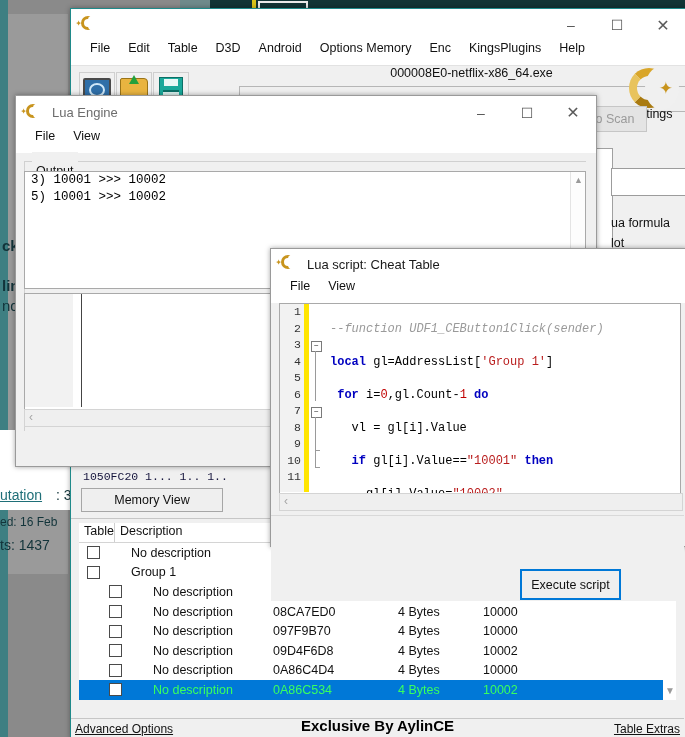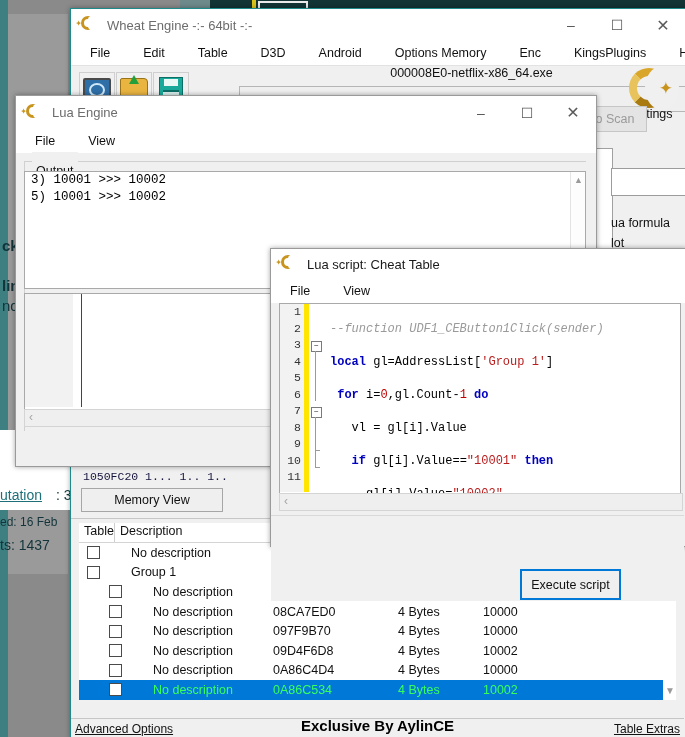--- a/index.html
+++ b/index.html
@@ -31,21 +31,21 @@
   .moon{position:relative;width:16px;height:16px;}
   .moon:before{content:"";position:absolute;left:0;top:0;width:14px;height:14px;border-radius:50%;
      border:3px solid #c8941d;box-sizing:border-box;}
   .moon:after{content:"";position:absolute;left:6px;top:-1px;width:13px;height:16px;background:#ffffff;border-radius:50%;}
   .moon .star{position:absolute;right:-1px;top:4px;color:#c8941d;font-size:8px;z-index:3;line-height:8px;}
   .title-text{font-size:13px;color:#6d6d6d;white-space:nowrap;}
   .title-text.dark{color:#1a1a1a;}
   .wbtns{margin-left:auto;display:flex;height:32px;}
   .wbtn{width:46px;height:32px;display:flex;align-items:center;justify-content:center;color:#5a5a5a;font-size:14px;}
   .wbtn.close{font-size:16px;}
-  .menubar{height:24px;display:flex;align-items:center;background:#ffffff;padding-left:10px;gap:15px;}
+  .menubar{height:24px;display:flex;background:#ffffff;padding-left:10px;gap:0;}
   .menu-item{font-size:12.5px;color:#111;padding:0 9px;white-space:nowrap;}
 
   
   #wheat{left:70px;top:8px;width:615px;height:729px;border:1px solid #1f8a8a;}
   #wheat .titlebar{border-bottom:none;}
   .we-toolbar{height:46px;background:#f0f0f0;position:relative;border-top:1px solid #e2e2e2;}
   .tb-btn{position:absolute;top:6px;width:34px;height:32px;background:#f0f0f0;border:1px solid #cfcfcf;
      display:flex;align-items:center;justify-content:center;}
   .ico-monitor{width:24px;height:19px;background:#2f6fa8;border:2px solid #4a4a4a;border-radius:2px;position:relative;}
   .ico-monitor:after{content:"";position:absolute;left:4px;top:3px;width:12px;height:10px;border-radius:50%;
@@ -158,21 +158,20 @@
   <div class="bg-txt" style="left:56px;top:487px;font-size:14px;font-weight:normal;">: 34</div>
   <div class="bg-txt" style="left:0px;top:515px;font-size:12px;font-weight:normal;">ed: 16 Feb</div>
   <div class="bg-txt" style="left:0px;top:537px;font-size:14px;font-weight:normal;">ts: 1437</div>
 </div>
 
 <div class="win" id="wheat">
   <div class="titlebar">
     <span class="title-ico">
       <span class="moon"><span class="star">✦</span></span>
     </span>
-    <span class="title-text">Wheat Engine -:- 64bit -:-</span>
     <span class="wbtns">
       <span class="wbtn">–</span>
       <span class="wbtn">☐</span>
       <span class="wbtn close">✕</span>
     </span>
   </div>
   <div class="menubar">
     <span class="menu-item">File</span>
     <span class="menu-item">Edit</span>
     <span class="menu-item">Table</span>

